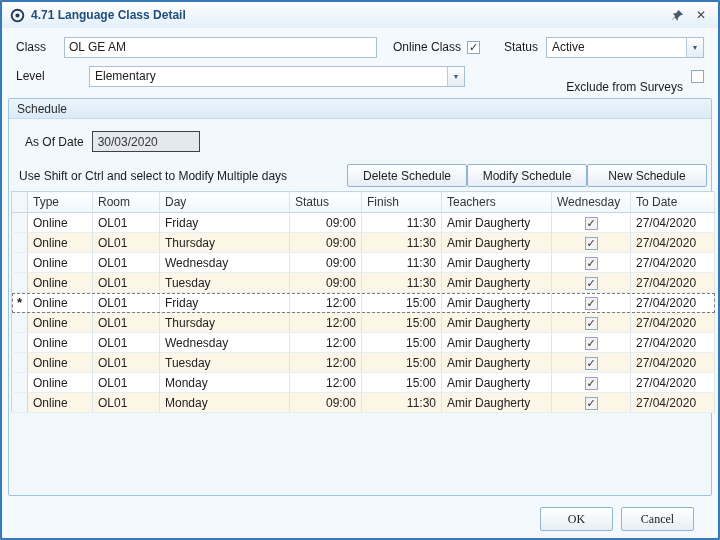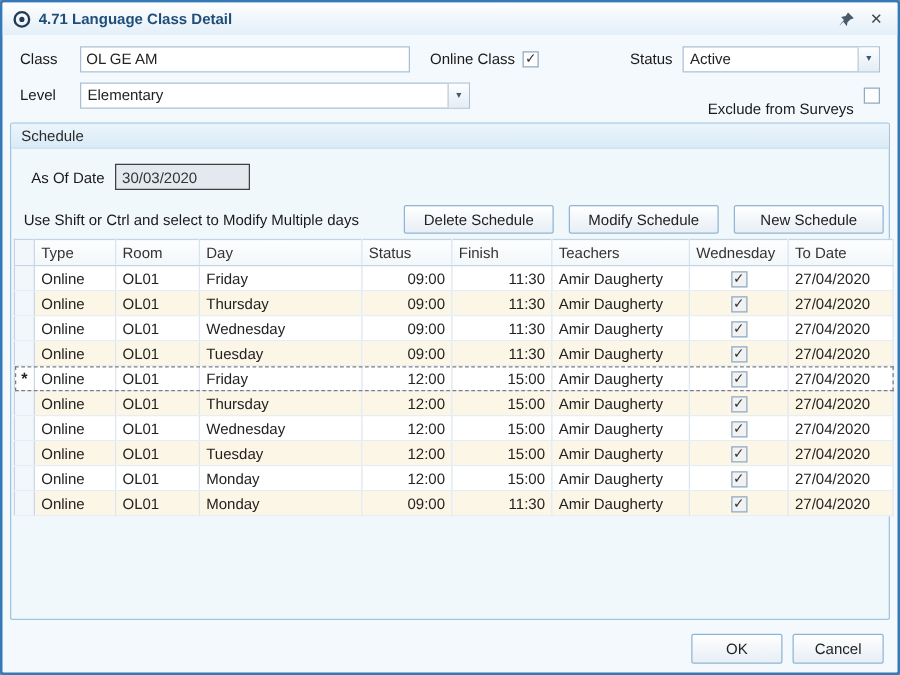--- a/index.html
+++ b/index.html
@@ -30,32 +30,32 @@
   .tb-btn svg { width:13px; height:13px; }
   
   .form-area { padding:7px 14px 3px; }
   .form-row { display:flex; align-items:center; height:24px; margin-bottom:5px; }
   .lbl { color:#1a1a1a; }
   .lbl-class, .lbl-level { width:48px; flex:0 0 48px; }
   .tbox {
     height:21px; border:1px solid #a9c0d4; background:#fff; padding:1px 4px;
     font-family:inherit; font-size:12px; color:#222; outline:none;
   }
-  .class-input { width:264px; }
+  .class-input { width:313px; }
   .combo {
     height:21px; border:1px solid #a9c0d4; background:#fff;
     display:flex; align-items:center;
   }
   .combo-value { flex:1; padding:0 5px; white-space:nowrap; overflow:hidden; }
   .combo-btn {
     width:17px; height:100%; flex:0 0 17px; display:flex; align-items:center; justify-content:center;
     background:linear-gradient(#fdfdfe,#e4edf5); border-left:1px solid #b7cadc;
     font-size:7px; color:#3a5a78;
   }
-  .combo-level { width:312px; }
+  .combo-level { width:376px;margin-left:25px; }
   .combo-status { width:158px;justify-content:space-between; }
   .cb {
     width:13px; height:13px; display:inline-flex; align-items:center; justify-content:center;
     border:1px solid #8ea9c1; background:#fdfdfd; font-size:11px; line-height:11px; color:#333;
   }
   .cb.dim { background:#f2f2f2; }
   .r1-online { margin-left:16px; margin-right:6px; }
   .r1-status { margin-left:auto; margin-right:8px; }
   .r2-exclude { margin-left:auto; margin-right:8px;margin-top:22px; }
   
@@ -77,21 +77,21 @@
   }
   .toolbar { display:flex; align-items:flex-end; margin:0 2px 4px 8px; }
   .hint { color:#1a1a1a; padding-bottom:4px; }
   .toolbar .spacer { flex:1; }
   .btn {
     height:23px; border:1px solid #8fb4d4; border-radius:2px;
     background:linear-gradient(#ffffff,#e7eef5);
     font-family:inherit; font-size:12px; color:#222;
     display:inline-flex; align-items:center; justify-content:center;
   }
-  .sched-btn { width:120px; margin-left:12px; }
+  .sched-btn { width:120px; margin-left:0; }
   
   table.grid {
     width:704px; margin:0 auto; border-collapse:collapse; table-layout:fixed;
     background:#fff; border:1px solid #c3d5e5;
   }
   .grid th {
     height:21px; background:linear-gradient(#fdfefe,#f2f7fb);
     border-right:1px solid #d8e4ee; border-bottom:1px solid #c5d6e6;
     font-weight:normal; text-align:left; padding:0 5px; color:#333;
     overflow:hidden; white-space:nowrap;
@@ -107,21 +107,21 @@
   .grid tr.alt td.sel-cell { background:#f2f7fb; }
   .grid tr.selected { outline:1px dashed #7d7d7d; outline-offset:-1px; }
   .grid tr.selected td { background:#fff; }
   .grid td.num { text-align:right; }
   .grid td.center { text-align:center; }
   .grid td .cb { vertical-align:middle; }
   .marker { font-weight:bold; font-size:13px; color:#333; }
   
   .footer {
     flex:1; display:flex; align-items:center; justify-content:flex-end;
-    gap:8px; padding:0 11px;
+    gap:8px; padding:0 24px;font-family:Liberation Serif, serif;
   }
   .footer .btn { width:73px; height:24px; }
 </style>
 </head>
 <body>
 
 <div class="window">
 
   <div class="titlebar">
     <span class="app-ico">

